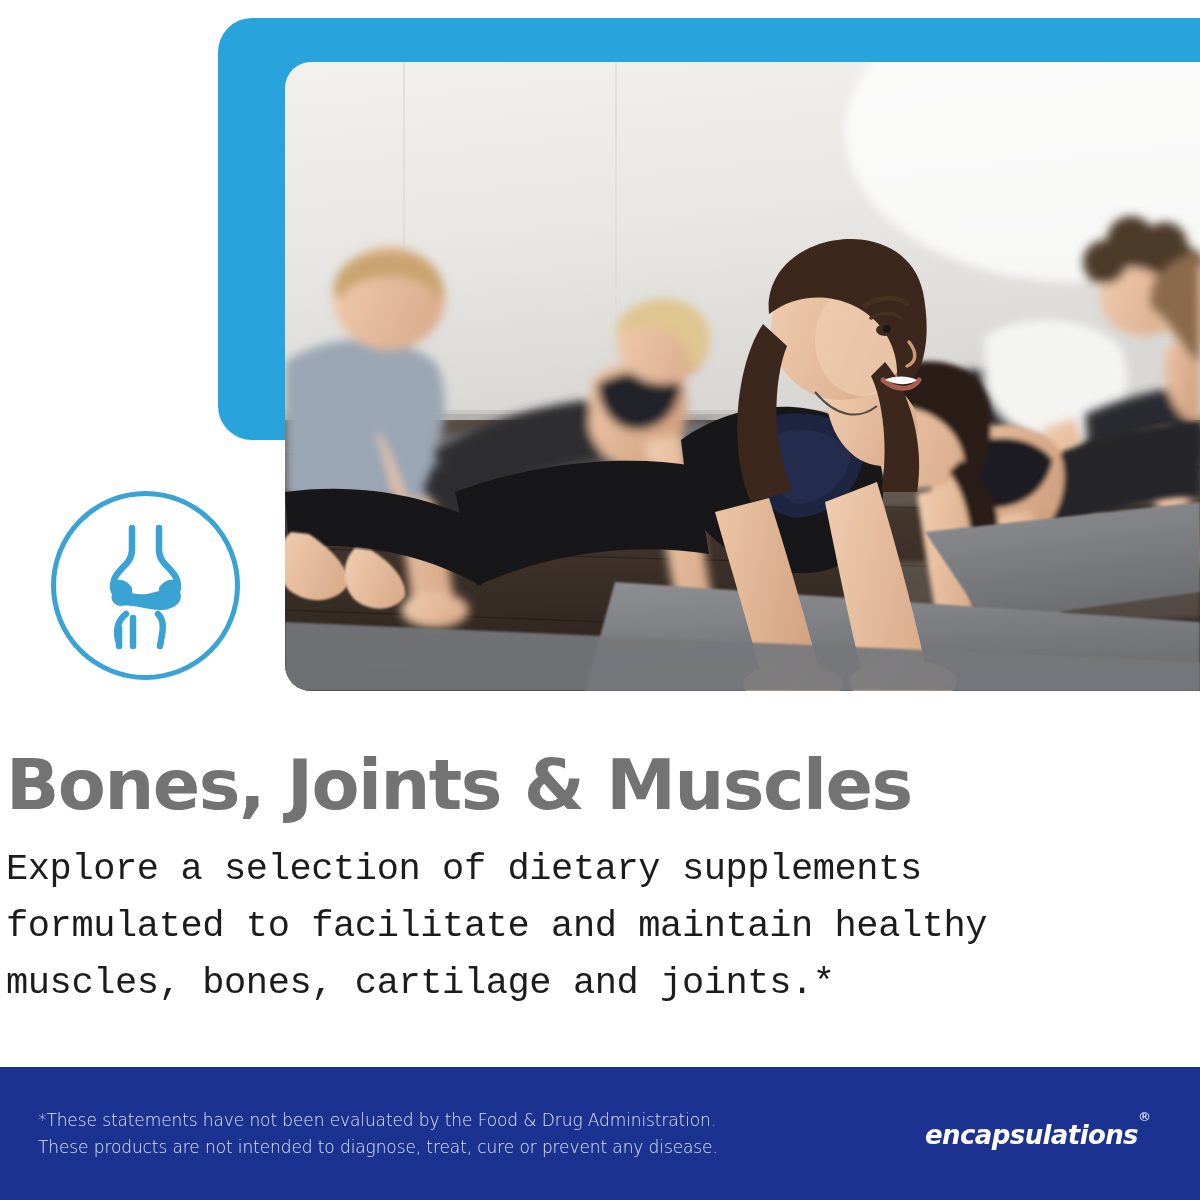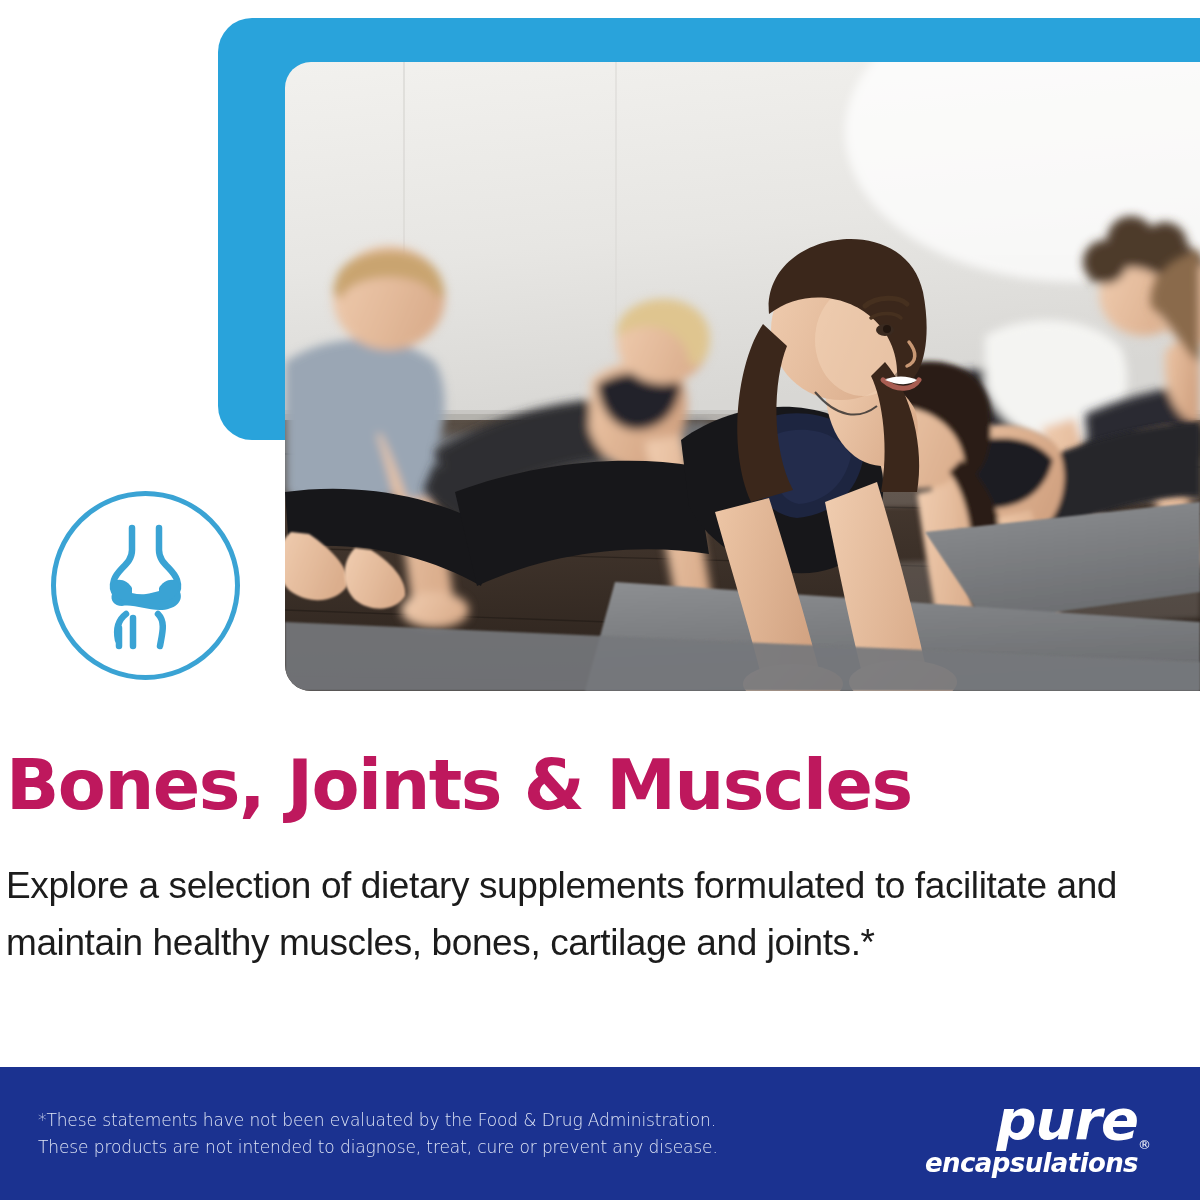--- a/index.html
+++ b/index.html
@@ -64,26 +64,26 @@
     top: 745px;
     width: 1130px;
   }
   #headline {
     margin: 0;
     font-family: "DejaVu Sans", sans-serif;
     font-size: 70px;
     line-height: 80px;
     font-weight: 700;
     letter-spacing: -1.5px;
-    color: #be185d;
+    color: #737373;
     white-space: nowrap;
   }
   #subcopy {
-    margin: 32px 0 0 0;
-    font-family: Liberation Sans, sans-serif;
+    margin: 16px 0 0 0;
+    font-family: Liberation Mono, monospace;
     font-size: 37px;
     line-height: 57px;
     font-weight: 300;
     letter-spacing: -0.4px;
     color: #1c1c1c;
     max-width: 1120px;
   }
 
   
   #footer {
@@ -377,21 +377,20 @@
 
   <div id="copy">
     <h1 id="headline">Bones, Joints &amp; Muscles</h1>
     <p id="subcopy">Explore a selection of dietary supplements formulated to facilitate and maintain healthy muscles, bones, cartilage and joints.*</p>
   </div>
 
   <div id="footer">
     <div id="disclaimer">*These statements have not been evaluated by the Food &amp; Drug Administration.
  These products are not intended to diagnose, treat, cure or prevent any disease.</div>
     <div id="brand-logo">
-      <span id="brand-word">pure</span>
       <span id="brand-sub-row">
         <span id="brand-sub">encapsulations</span>
         <span id="brand-reg">®</span>
       </span>
     </div>
   </div>
 
 </div>
 
 </body></html>

